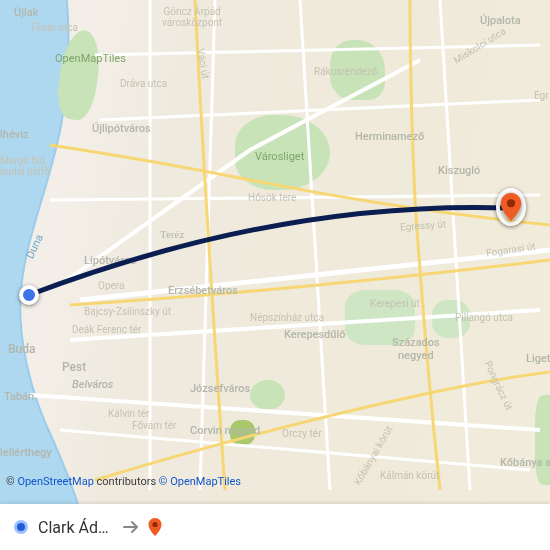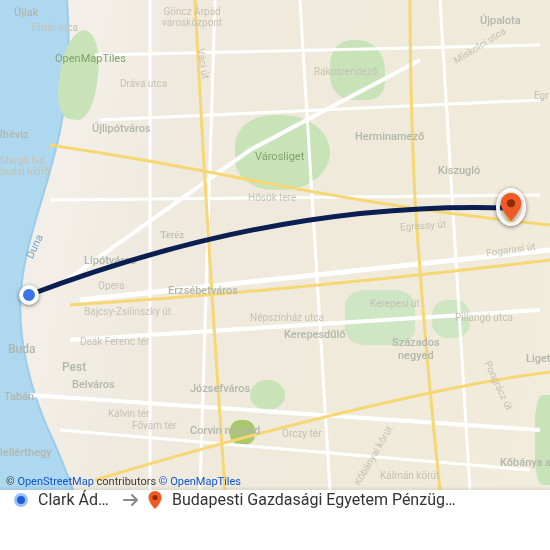--- a/index.html
+++ b/index.html
@@ -35,21 +35,21 @@
   .cta { position:absolute; left:185px; top:195px; background:#2f7df6; color:#fff; padding:10px 18px; border-radius:6px; font-size:17px; font-weight:500; box-shadow:0 2px 6px rgba(0,0,0,0.25); cursor:pointer; }
   .cta::after{ content:""; position:absolute; left:50%; bottom:-8px; margin-left:-8px; border:8px solid transparent; border-top-color:#2f7df6; border-bottom:none; }
   
   .label { position:absolute; font-size:11px; color:#9aa099; white-space:nowrap; pointer-events:none; }
   .label.district { color:#b2b6ab; font-weight:500; }
   .label.street { color:#c5c2b3; font-size:10px; }
   .label.green { color:#7fa56b; }
   .attrib { position:absolute; left:6px; bottom:62px; font-size:11px; color:#3b3b3b; }
   .attrib a { color:#1156cc; text-decoration:none; }
   
-  .bottom-bar { position:absolute; left:0; right:0; bottom:0; height:60px; background:#fff; display:flex; align-items:flex-start; padding:0 14px; box-shadow:0 -1px 4px rgba(0,0,0,0.12); }
+  .bottom-bar { position:absolute; left:0; right:0; bottom:0; height:46px; background:#fff; display:flex; align-items:center; padding:0 14px; box-shadow:0 -1px 4px rgba(0,0,0,0.12); }
   .loc { display:flex; align-items:center; gap:10px; font-size:16px; color:#333; overflow:hidden; }
   .loc.first { flex:0 0 100px; }
   .loc.second { flex:1; min-width:0; }
   .loc span.text { white-space:nowrap; overflow:hidden; text-overflow:ellipsis; }
   .arrow { flex:0 0 34px; display:flex; justify-content:center; color:#888; }
   .dot-origin { width:14px; height:14px; border-radius:50%; background:#205cd4; border:3px solid #9cc0ff; flex:0 0 auto; }
   .dest-mini { width:14px; height:18px; flex:0 0 auto; }
   .dest-mini svg{ width:100%; height:100%; }
 </style>
 </head>
@@ -118,31 +118,31 @@
   <div class="label district" style="left:438px; top:164px;">Kiszugló</div>
   <div class="label green" style="left:255px; top:150px;">Városliget</div>
   <div class="label street" style="left:248px; top:192px;">Hősök tere</div>
   <div class="label district" style="left:160px; top:228px;font-family:Liberation Serif, serif;">Teréz</div>
   <div class="label district" style="left:84px; top:254px;">Lipótváros</div>
   <div class="label street" style="left:400px; top:220px; transform:rotate(-4deg);">Egressy út</div>
   <div class="label street" style="left:486px; top:244px; transform:rotate(-8deg);">Fogarasi út</div>
   <div class="label street" style="left:98px; top:280px;">Opera</div>
   <div class="label district" style="left:168px; top:284px;">Erzsébetváros</div>
   <div class="label street" style="left:84px; top:306px;">Bajcsy-Zsilinszky út</div>
-  <div class="label street" style="left:80px; top:324px;margin-top:12px;">Deák Ferenc tér</div>
+  <div class="label street" style="left:72px; top:324px;">Deák Ferenc tér</div>
   <div class="label street" style="left:250px; top:312px;">Népszínház utca</div>
   <div class="label street" style="left:370px; top:298px;">Kerepesi út</div>
   <div class="label street" style="left:455px; top:312px;">Pillangó utca</div>
   <div class="label district" style="left:8px; top:342px; font-size:12px;">Buda</div>
   <div class="label district" style="left:62px; top:360px; font-size:12px;">Pest</div>
   <div class="label district" style="left:284px; top:328px;">Kerepesdűlő</div>
   <div class="label district" style="left:392px; top:336px; white-space:pre; text-align:center;">Százados
 negyed</div>
   <div class="label district" style="left:526px; top:352px;">Liget</div>
-  <div class="label district" style="left:72px; top:378px;">Belváros</div>
+  <div class="label district" style="left:72px; top:378px;font-style:italic;">Belváros</div>
   <div class="label district" style="left:4px; top:390px;">Tabán</div>
   <div class="label district" style="left:190px; top:382px;">Józsefváros</div>
   <div class="label street" style="left:472px; top:380px; transform:rotate(65deg);">Pongrácz út</div>
   <div class="label street" style="left:108px; top:408px;">Kálvin tér</div>
   <div class="label street" style="left:112px; top:420px;margin-left:20px;">Fővám tér</div>
   <div class="label district" style="left:190px; top:424px;">Corvin negyed</div>
   <div class="label street" style="left:282px; top:428px;">Orczy tér</div>
   <div class="label district" style="left:0px; top:446px;">lellérthegy</div>
   <div class="label" style="left:22px; top:240px; color:#6ea9cc; transform:rotate(-65deg);">Duna</div>
   <div class="label district" style="left:500px; top:456px;">Kőbánya a</div>
@@ -180,16 +180,15 @@
           <path d="M3 10 H15 M11 5 L16 10 L11 15" stroke="#888" stroke-width="2" fill="none" stroke-linecap="round" stroke-linejoin="round"></path>
         </svg>
     </div>
     <div class="loc second">
       <span class="dest-mini">
         <svg viewBox="0 0 14 18">
             <path d="M7 0 C3 0 0.5 3 0.5 6.5 C0.5 12 7 18 7 18 C7 18 13.5 12 13.5 6.5 C13.5 3 11 0 7 0 Z" fill="#f05a23"></path>
             <circle cx="7" cy="6.5" r="2.6" fill="#8e2a06"></circle>
           </svg>
       </span>
-      <span class="text">Budapesti Gazdasági Egyetem Pénzüg…</span>
     </div>
   </div>
 </div>
 
 </body></html>

